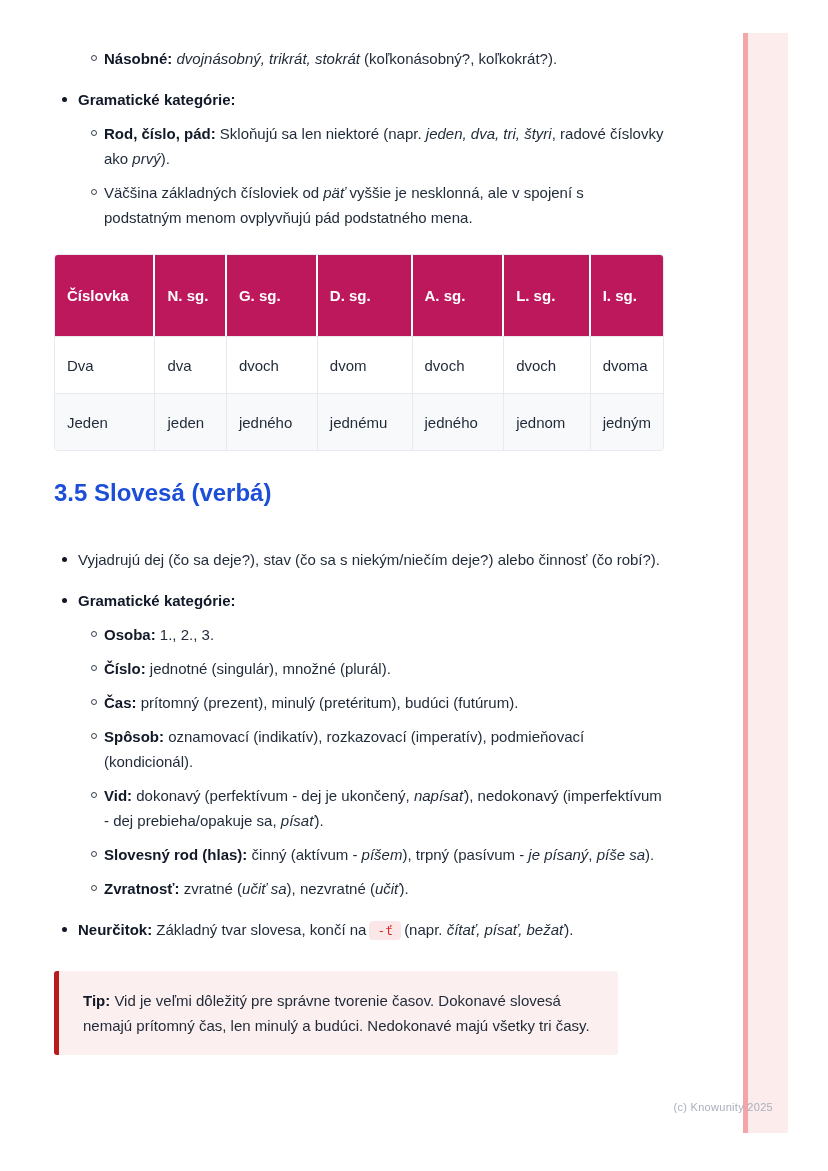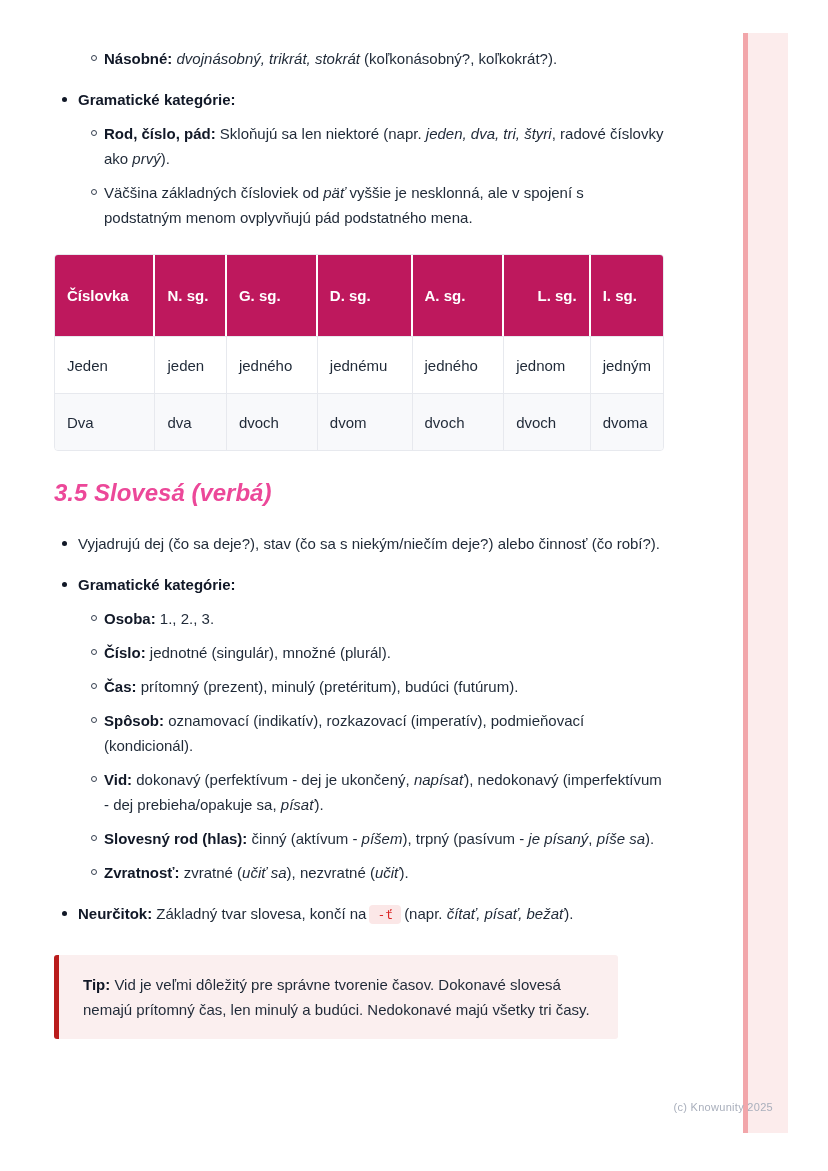--- a/index.html
+++ b/index.html
@@ -12,33 +12,33 @@
   .li1{padding-left:24px;margin-top:16px;}
   .li2{padding-left:50px;margin-top:4px;}
   .content > .li:first-child{margin-top:0;}
   .marker{position:absolute;display:block;}
   .li1-m{left:8px;top:10px;width:5px;height:5px;border-radius:50%;background:#111827;}
   .li2-m{left:37px;top:9px;width:4px;height:4px;border-radius:50%;border:1.5px solid #374151;background:transparent;}
   .seg-b{font-weight:700;color:#111827;}
   .seg-i{font-style:italic;}
   .seg-c{font-family:"DejaVu Sans Mono","Liberation Mono",monospace;font-size:13px;color:#DC2626;
          background:#FBE7E7;padding:2px 8px;border-radius:4px;margin:0 3px;white-space:nowrap;}
-  .section-heading{color:#ec4899;font-size:24px;font-weight:700;margin:28px 0 24px 0;line-height:28px;font-style:italic;}
+  .section-heading{color:#1d4ed8;font-size:24px;font-weight:700;margin:28px 0 40px 0;line-height:28px;}
   .table-wrap{margin:24px 0 26px 0;border:1px solid #E7E9EE;border-radius:4px;overflow:hidden;}
   table.grammar-table{width:100%;border-collapse:separate;border-spacing:0;}
   .grammar-table th{background:#be185d;color:#ffffff;font-weight:600;text-align:left;
         padding:8px 12px;height:65px;font-size:15px;line-height:22px;
         border-right:2px solid #ffffff;vertical-align:middle;}
   .grammar-table th:last-child{border-right:none;}
   .grammar-table th:nth-child(1){width:99px;}
   .grammar-table th:nth-child(2){width:64px;}
   .grammar-table th:nth-child(3){width:89px;}
   .grammar-table th:nth-child(4){width:92px;}
   .grammar-table th:nth-child(5){width:91px;}
-  .grammar-table th:nth-child(6){width:84px;text-align:right;}
+  .grammar-table th:nth-child(6){width:84px;}
   .grammar-table td{padding:8px 12px;height:40px;font-size:15px;color:#1F2937;
         border-top:1px solid #E7E9EE;border-right:1px solid #E7E9EE;vertical-align:middle;background:#ffffff;}
   .grammar-table td:last-child{border-right:none;}
   .grammar-table tbody tr:nth-child(2) td{background:#F8F9FB;}
   .tip-box{background:#FBEFEF;border-left:5px solid #B91C1C;border-radius:3px;
         padding:17px 24px;margin-top:28px;margin-right:46px;font-size:15px;line-height:25px;}
   .footer{position:absolute;top:1101px;right:55px;font-size:11px;color:#A9AFBC;
         letter-spacing:0.3px;z-index:2;}
 </style>
 </head>
@@ -59,36 +59,36 @@
               <th>N. sg.</th>
               <th>G. sg.</th>
               <th>D. sg.</th>
               <th>A. sg.</th>
               <th>L. sg.</th>
               <th>I. sg.</th>
             </tr>
           </thead>
           <tbody>
             <tr>
+              <td>Dva</td>
+              <td>dva</td>
+              <td>dvoch</td>
+              <td>dvom</td>
+              <td>dvoch</td>
+              <td>dvoch</td>
+              <td>dvoma</td>
+            </tr>
+            <tr>
               <td>Jeden</td>
               <td>jeden</td>
               <td>jedného</td>
               <td>jednému</td>
               <td>jedného</td>
               <td>jednom</td>
               <td>jedným</td>
-            </tr>
-            <tr>
-              <td>Dva</td>
-              <td>dva</td>
-              <td>dvoch</td>
-              <td>dvom</td>
-              <td>dvoch</td>
-              <td>dvoch</td>
-              <td>dvoma</td>
             </tr>
           </tbody>
         </table>
       </div>
       <h2 class="section-heading">3.5 Slovesá (verbá)</h2>
       <div class="li li1"><span class="marker li1-m"></span><span><span class="seg-n">Vyjadrujú dej (čo sa deje?), stav (čo sa s niekým/niečím deje?) alebo činnosť (čo robí?).</span></span></div>
       <div class="li li1"><span class="marker li1-m"></span><span><span class="seg-b">Gramatické kategórie:</span></span></div>
       <div class="li li2"><span class="marker li2-m"></span><span><span class="seg-b">Osoba: </span><span class="seg-n">1., 2., 3.</span></span></div>
       <div class="li li2"><span class="marker li2-m"></span><span><span class="seg-b">Číslo: </span><span class="seg-n">jednotné (singulár), množné (plurál).</span></span></div>
       <div class="li li2"><span class="marker li2-m"></span><span><span class="seg-b">Čas: </span><span class="seg-n">prítomný (prezent), minulý (pretéritum), budúci (futúrum).</span></span></div>

